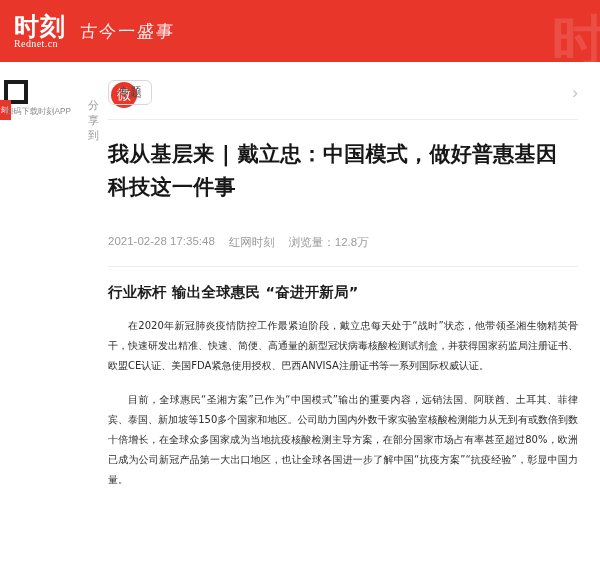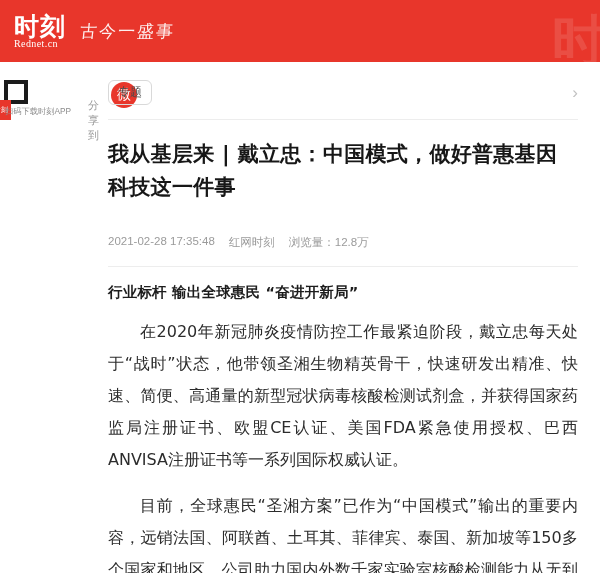--- a/index.html
+++ b/index.html
@@ -210,21 +210,21 @@
     font-size: 14.5px;
     font-weight: bold;
     color: #1d1d1d;
     margin-top: 16px;
     font-family: "DejaVu Sans", sans-serif;
     letter-spacing: .2px;
   }
 
   
   .article p {
-    font-size: 16px;
+    font-size: 10px;
     line-height: 2.0;
     color: #2c2c2c;
     margin: 14px 0 0 0;
     text-align: justify;
     text-indent: 2em;
     font-family: "DejaVu Sans", sans-serif;
   }
 </style>
 </head>
 <body>

